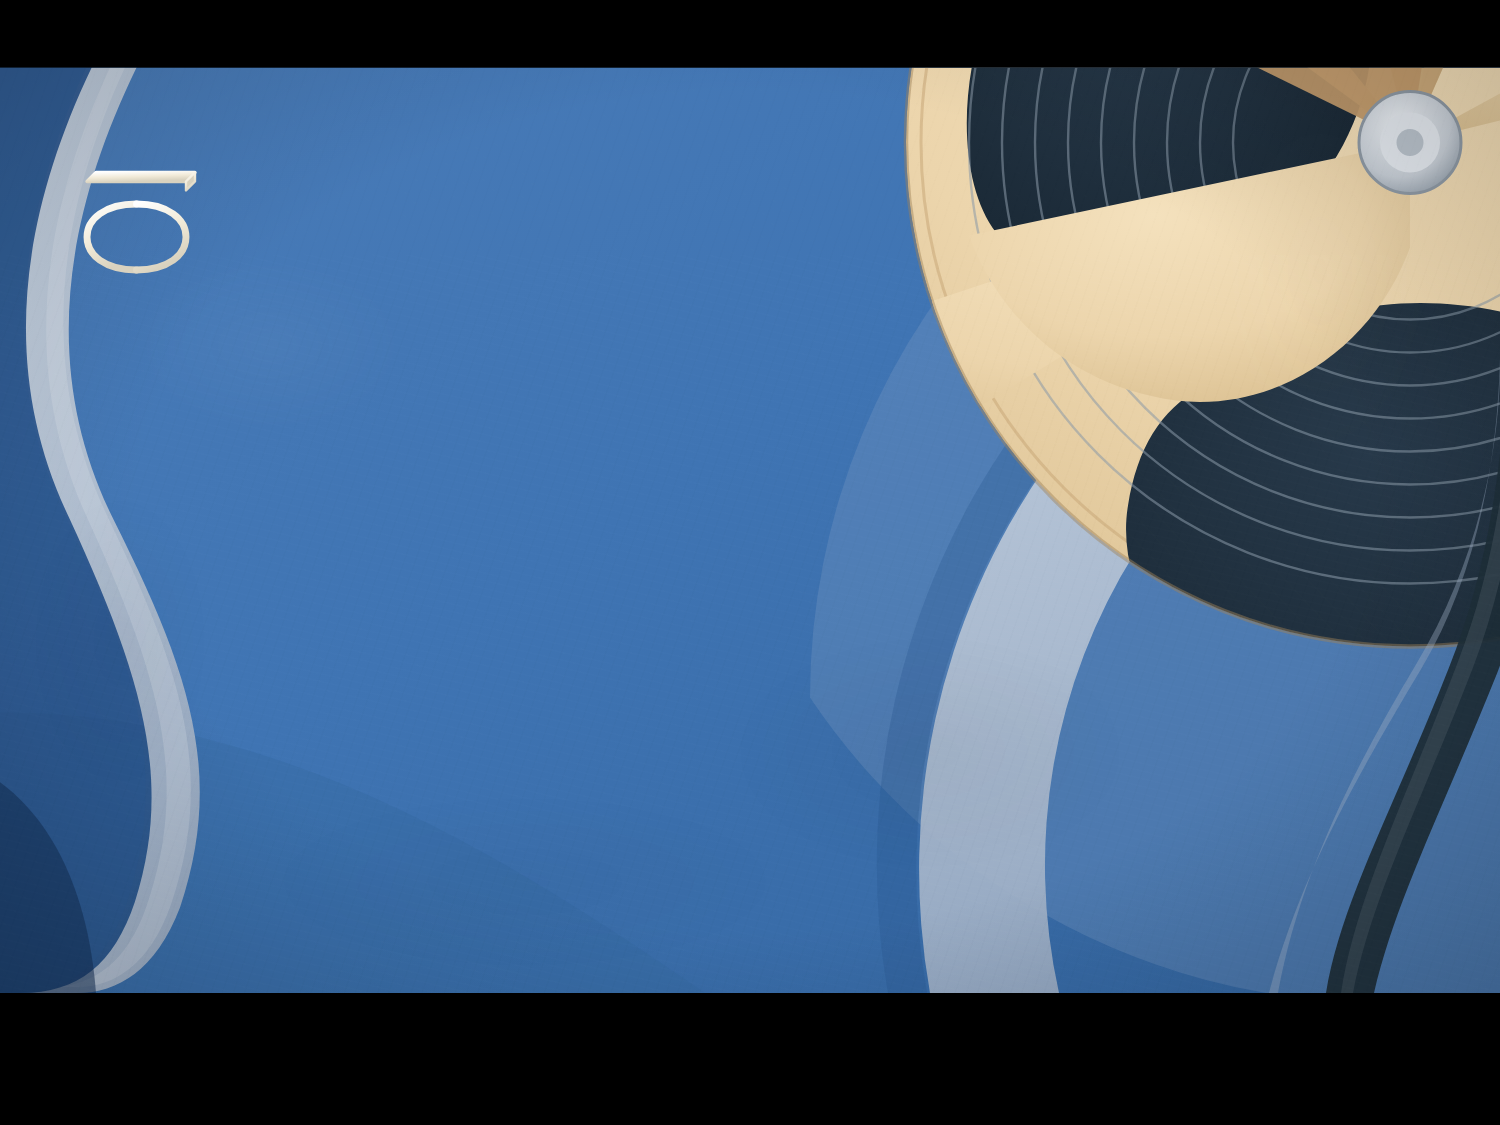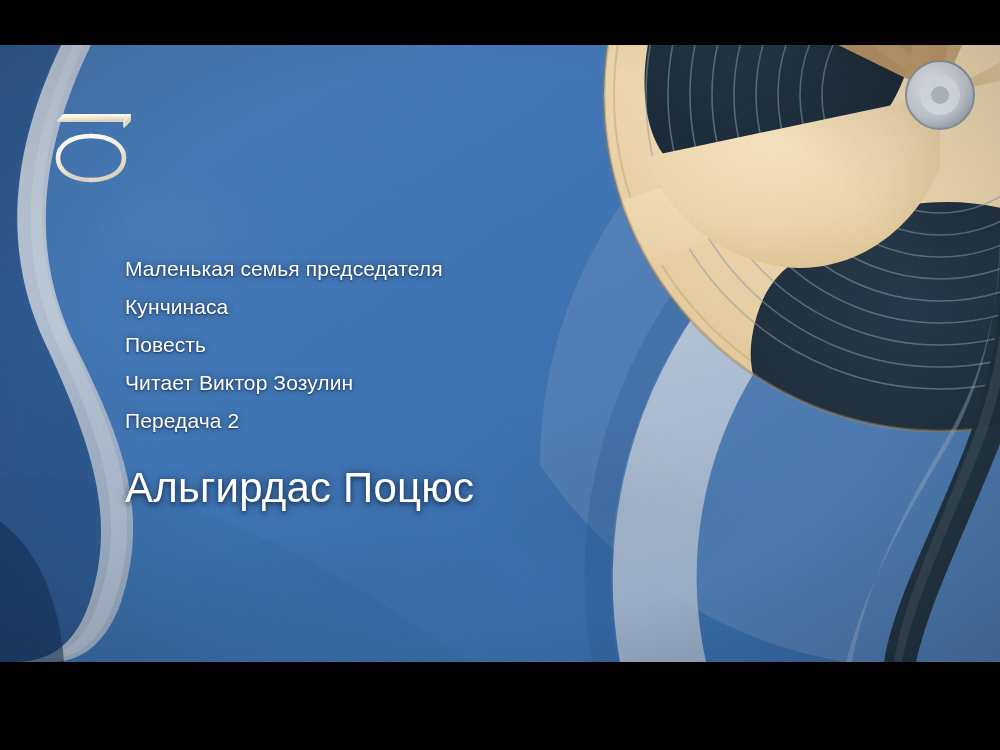--- a/index.html
+++ b/index.html
@@ -334,25 +334,17 @@
 
         <path d="M 45,28 C 24,28 12,38 12,50 C 12,62 24,72 45,72"></path>
 
         <path d="M 45,28 C 66,28 78,38 78,50 C 78,62 66,72 45,72"></path>
 
         <line x1="22" y1="50" x2="68" y2="50" stroke-width="3.4"></line>
       </g>
     </svg>
   </div>
 
-  <div id="text-block">
-    <div class="subtitle-line">Маленькая семья председателя</div>
-    <div class="subtitle-line">Кунчинаса</div>
-    <div class="subtitle-line">Повесть</div>
-    <div class="subtitle-line">Читает Виктор Зозулин</div>
-    <div class="subtitle-line">Передача 2</div>
-    <div id="author-name">Альгирдас Поцюс</div>
-  </div>
 
   <div class="letterbox" id="letterbox-top"></div>
   <div class="letterbox" id="letterbox-bottom"></div>
 
 </div>
 
 </body></html>

